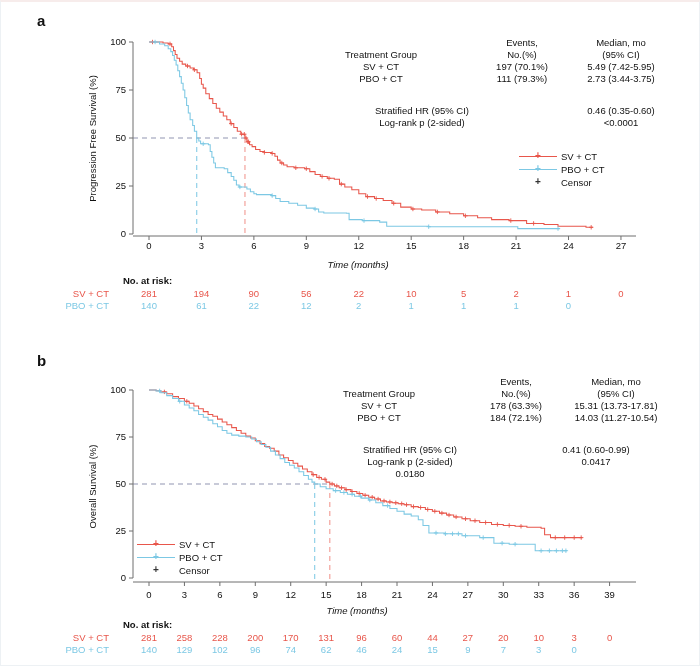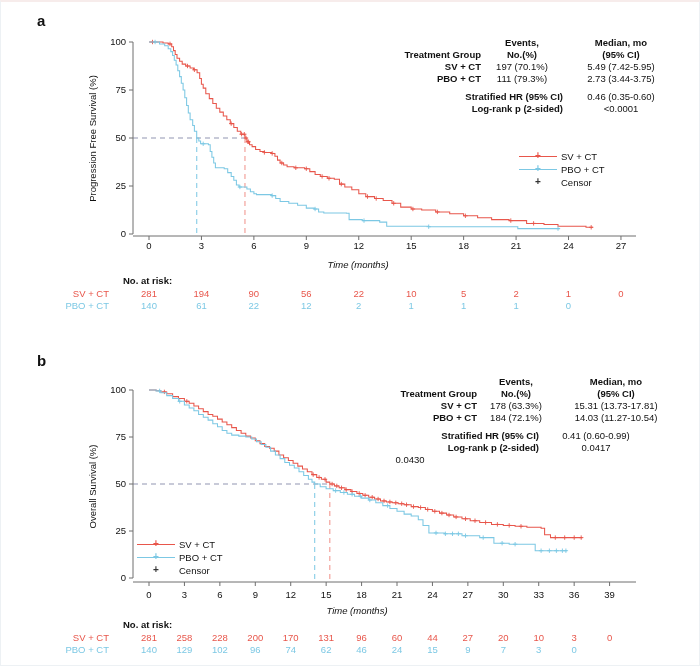--- a/index.html
+++ b/index.html
@@ -6,24 +6,24 @@
   .figure{position:relative;width:700px;height:666px;background:#fff;overflow:hidden;
           border:1px solid #edf1f4;border-top:2px solid #f7eceb;box-sizing:border-box;
           font-family:"Liberation Sans",sans-serif;}
   svg{position:absolute;left:0;top:0;}
   .panel-letter{position:absolute;left:36px;font-size:15px;font-weight:bold;color:#111;}
   .ylab{position:absolute;left:-3px;width:190px;height:13px;font-size:9.5px;color:#111;
         text-align:center;transform:rotate(-90deg);}
   .tlab{position:absolute;width:200px;text-align:center;font-size:9.5px;color:#111;font-style:italic;}
   .ann{position:absolute;font-size:9.5px;color:#111;}
   .ann-grid{display:grid;line-height:12px;}
-  .b{font-weight:bold;}
+  .b{font-weight:normal;}
   .c{text-align:center;}
-  .r{text-align:right;}
-  .stats{margin-top:6px;}
+  .r{text-align:center;}
+  .stats{margin-top:20px;}
   .legend{position:absolute;font-size:9.5px;color:#111;}
   .lrow{display:flex;align-items:center;height:13px;}
   .lline{position:relative;width:38px;height:13px;flex:0 0 38px;}
   .lline .bar{position:absolute;left:0;right:0;top:6px;height:1px;}
   .lplus{position:absolute;left:0;right:0;top:0;text-align:center;font-size:10px;
          line-height:12px;font-weight:bold;}
   .ltext{padding-left:4px;}
 </style>
 </head>
 <body>
@@ -242,21 +242,21 @@
       <span class="c">15.31 (13.73-17.81)</span>
       <span class="b r">PBO + CT</span>
       <span class="c">184 (72.1%)</span>
       <span class="c">14.03 (11.27-10.54)</span>
     </div>
     <div class="ann-grid stats" style="grid-template-columns:258px 114px;">
       <span class="b r">Stratified HR (95% CI)</span>
       <span class="c">0.41 (0.60-0.99)</span>
       <span class="b r">Log-rank p (2-sided)</span>
       <span class="c">0.0417</span>
-      <span class="c">0.0430</span>
+      <span class="c">0.0180</span>
     </div>
   </div>
 
   <div class="legend" style="left:136px;top:536px;">
     <div class="lrow">
       <span class="lline">
         <span class="bar" style="background: rgb(232, 86, 75);"></span>
         <span class="lplus" style="color: rgb(232, 86, 75);">+</span>
       </span>
       <span class="ltext">SV + CT</span>

